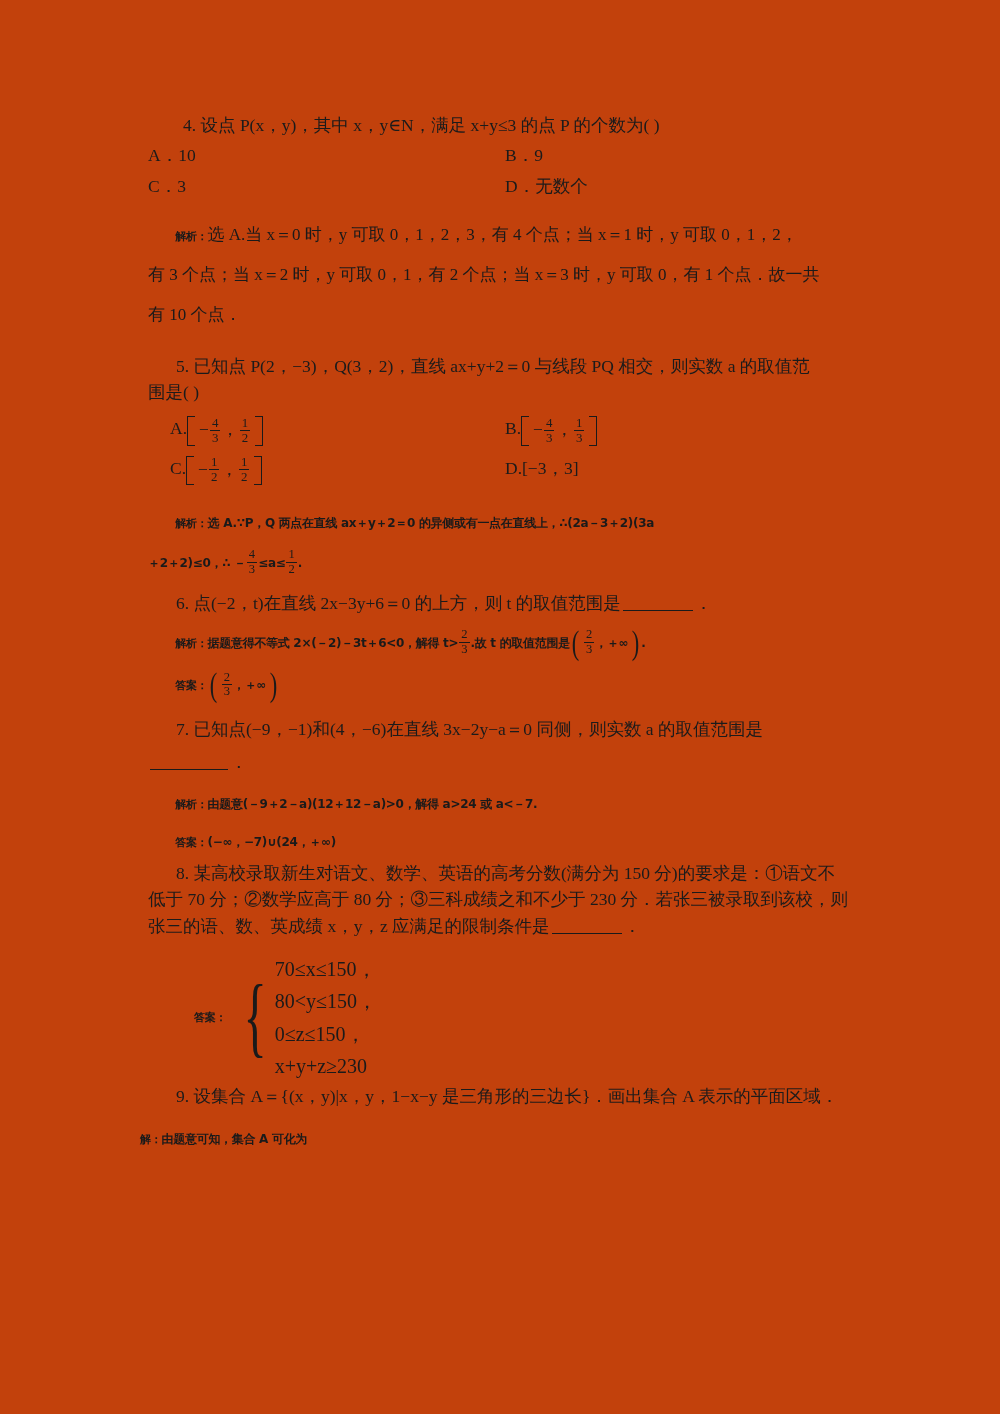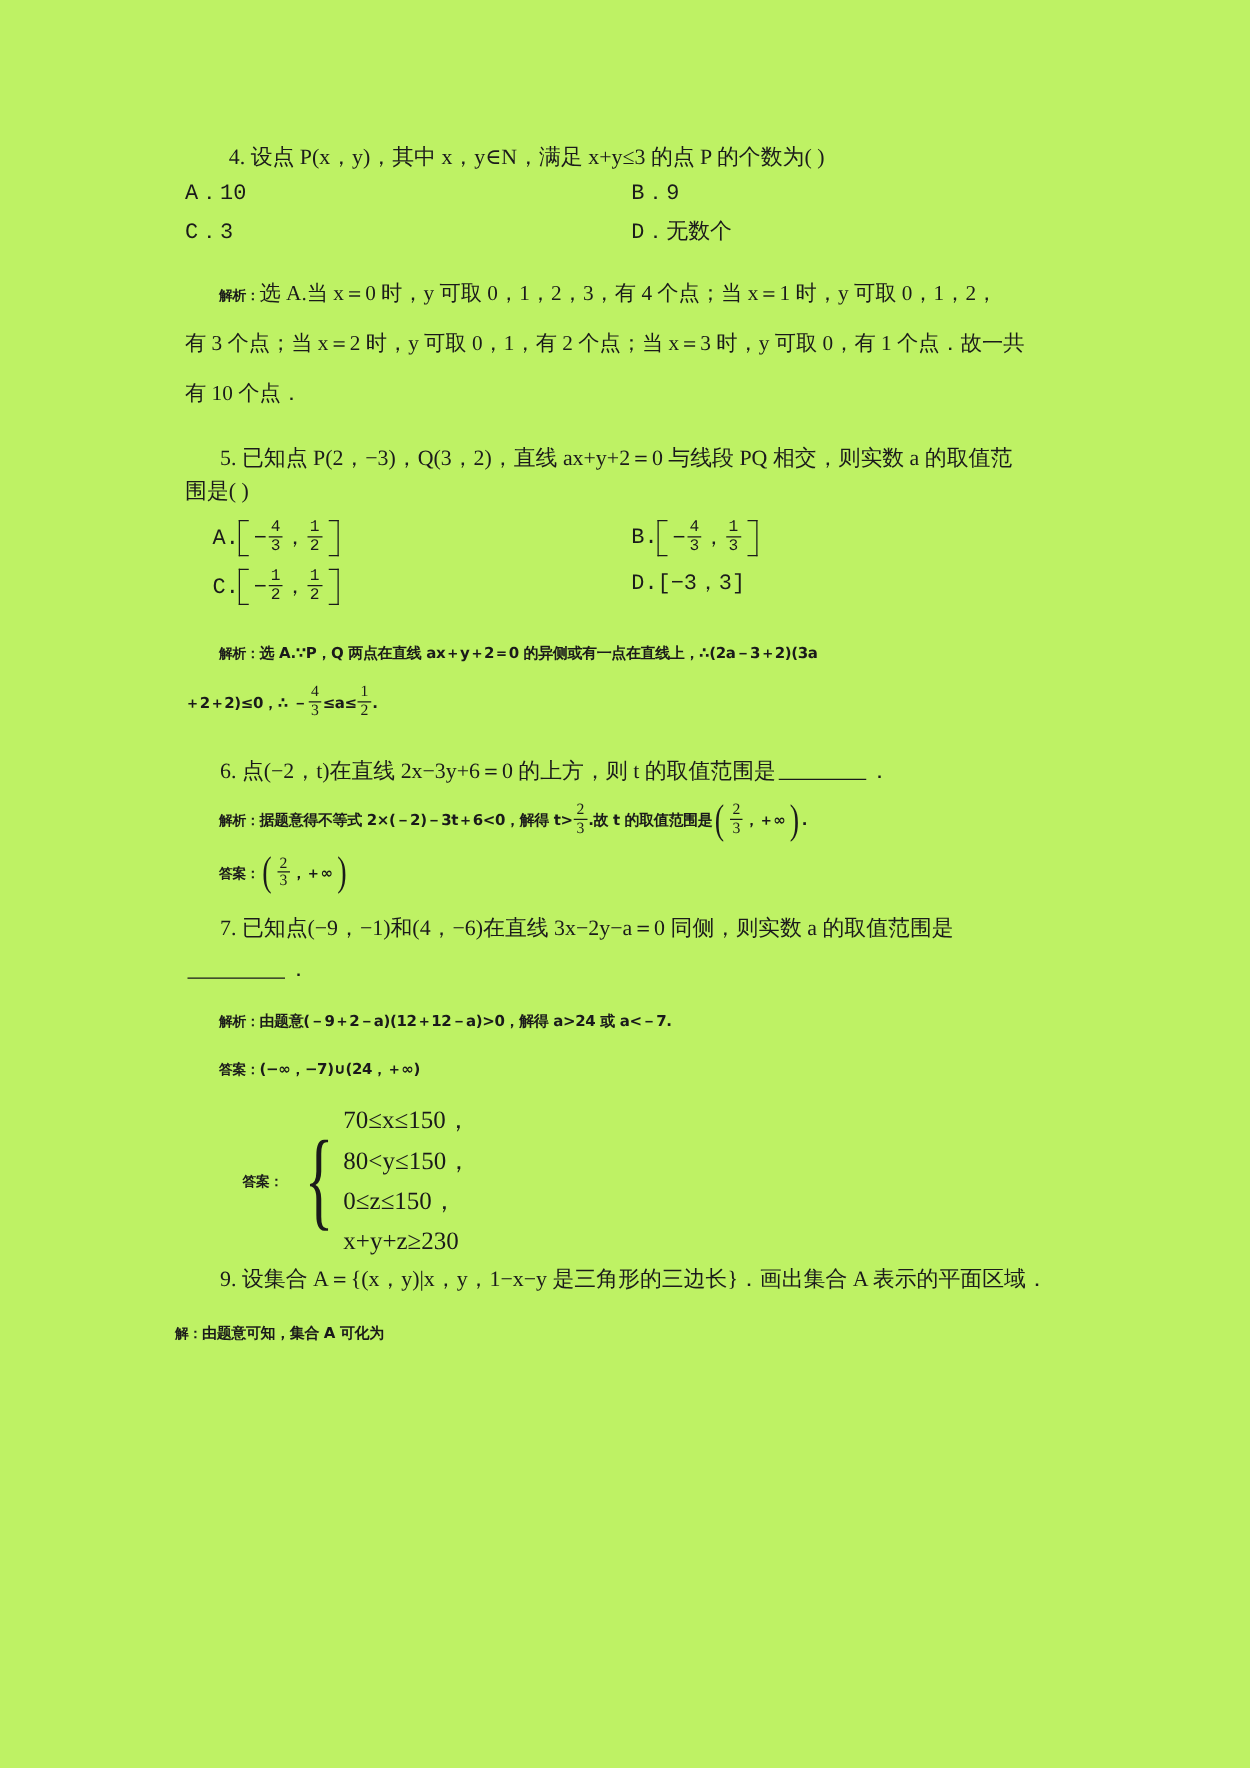--- a/index.html
+++ b/index.html
@@ -13,21 +13,21 @@
     position: relative;
     font-family: "Liberation Serif", "DejaVu Serif", serif;
     color: #1a1a1a;
     -webkit-font-smoothing: antialiased;
   }
   .page {
     position: absolute;
     left: 0; top: 0;
     width: 1000px;
     height: 1414px;
-    background: #bef264;
+    background: #c2410c;
     overflow: hidden;
   }
   .content {
     position: absolute;
     left: 148px;
     top: 112px;
     width: 714px;
   }
 
   
@@ -61,21 +61,21 @@
     margin: 0;
   }
   .roomy { line-height: 2.35; }
 
   
   .opts {
     display: flex;
     width: 100%;
     margin-top: 4px;
   }
-  .opts > div { width: 50%; font-family: Liberation Mono, monospace; }
+  .opts > div { width: 50%; }
   .opt-label { font-style: normal; }
 
   
   .frac {
     display: inline-flex;
     flex-direction: column;
     vertical-align: middle;
     text-align: center;
     font-size: 0.74em;
     line-height: 1.08;
@@ -248,21 +248,21 @@
     <span style="display:inline-block;width:1.6em"></span><span class="hei">解析：</span><span class="hei-body">选 A.∵P，Q 两点在直线 ax＋y＋2＝0 的异侧或有一点在直线上，∴(2a－3＋2)(3a</span><br>
     <span class="hei-body">＋2＋2)≤0，∴ －</span><span class="frac">
           <span class="num">4</span>
           <span class="den">3</span>
         </span><span class="hei-body">≤a≤</span><span class="frac">
           <span class="num">1</span>
           <span class="den">2</span>
         </span><span class="hei-body">.</span>
   </div>
 
-  <div class="para" style="margin-top:22px">
+  <div class="para" style="margin-top:8px">
     <span style="display:inline-block;width:1.6em"></span><span>6.</span>
     <span>点(−2，t)在直线 2x−3y+6＝0 的上方，则 t 的取值范围是</span><span class="blank"></span><span>．</span>
   </div>
 
   <div class="sol-line" style="margin-top:13px">
     <span style="display:inline-block;width:1.6em"></span><span class="hei">解析：</span><span class="hei-body">据题意得不等式 2×(－2)－3t＋6&lt;0，解得 t&gt;</span><span class="frac">
           <span class="num">2</span>
           <span class="den">3</span>
         </span><span class="hei-body">.故 t 的取值范围是</span><span class="pintv">
           <span class="pb">(</span>
@@ -292,20 +292,26 @@
   </div>
 
   <div class="sol-line" style="margin-top:12px">
     <span style="display:inline-block;width:1.6em"></span><span class="hei">解析：</span><span class="hei-body">由题意(－9＋2－a)(12＋12－a)&gt;0，解得 a&gt;24 或 a&lt;－7.</span>
   </div>
 
   <div class="sol-line" style="margin-top:12px">
     <span style="display:inline-block;width:1.6em"></span><span class="hei">答案：</span><span class="hei-body">(−∞，−7)∪(24，＋∞)</span>
   </div>
 
+  <div class="para" style="margin-top:7px">
+    <span style="display:inline-block;width:1.6em"></span><span>8.</span>
+    <span>某高校录取新生对语文、数学、英语的高考分数(满分为 150 分)的要求是：①语文不</span><br>
+    <span>低于 70 分；②数学应高于 80 分；③三科成绩之和不少于 230 分．若张三被录取到该校，则</span><br>
+    <span>张三的语、数、英成绩 x，y，z 应满足的限制条件是</span><span class="blank"></span><span>．</span>
+  </div>
 
   <div class="ans8">
     <span class="hei lbl">答案：</span>
     <span class="brace">{</span>
     <span class="sys">
       <span>70≤x≤150，</span>
       <span>80&lt;y≤150，</span>
       <span>0≤z≤150，</span>
       <span>x+y+z≥230</span>
     </span>

